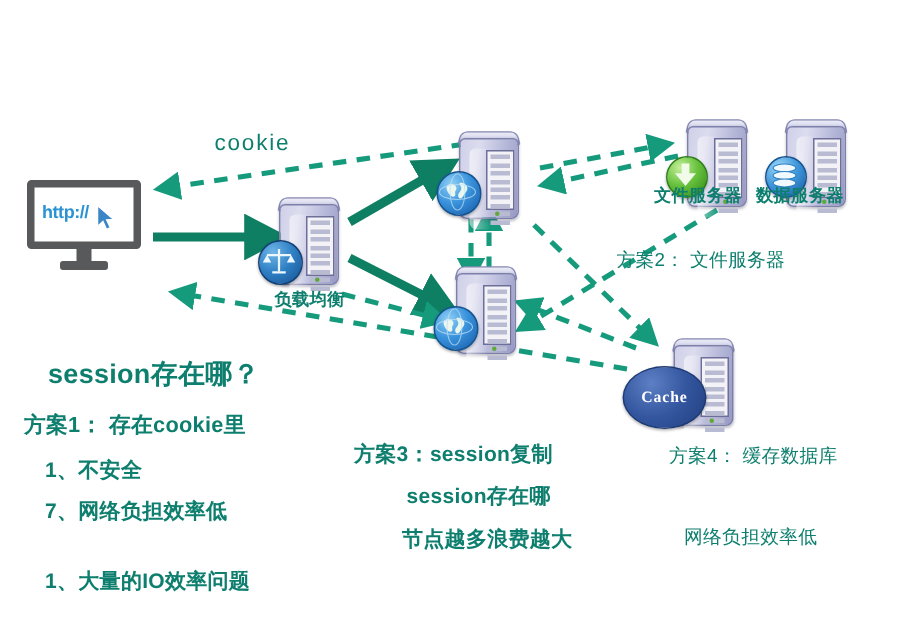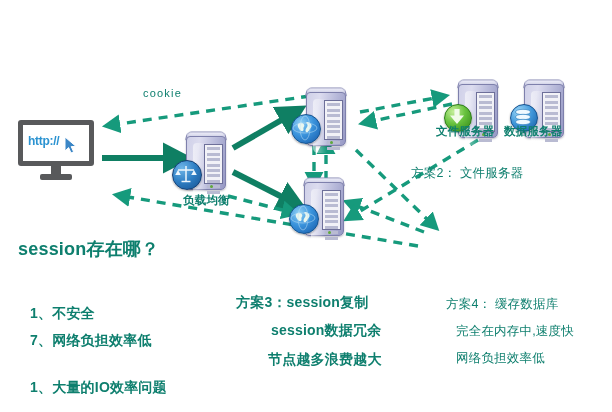--- a/index.html
+++ b/index.html
@@ -10,21 +10,21 @@
   svg.layer{position:absolute;left:0;top:0;width:612px;height:412px;overflow:visible;}
 
   
   .txt{position:absolute;color:#0e7f6e;white-space:nowrap;font-weight:bold;
        letter-spacing:.2px;line-height:1;}
   .t-title{font-size:18px;font-weight:bold;}
   .t-head{font-size:14.5px;font-weight:bold;}
   .t-item{font-size:14px;font-weight:bold;}
   .t-sm{font-size:12.5px;font-weight:normal;}
   .t-lbl{font-size:11.5px;font-weight:bold;text-align:center;}
-  .t-cookie{font-size:11px;font-weight:normal;letter-spacing:1.2px;text-align:right;}
+  .t-cookie{font-size:15px;font-weight:normal;letter-spacing:1.2px;text-align:right;}
 
   
   .monitor{position:absolute;left:18px;top:120px;width:76px;height:62px;}
   .mon-screen{position:absolute;left:0;top:0;width:76px;height:46px;
       border:5px solid #58595b;border-radius:3px;background:#fff;box-sizing:border-box;}
   .mon-neck{position:absolute;left:33px;top:46px;width:10px;height:9px;background:#58595b;}
   .mon-base{position:absolute;left:22px;top:54px;width:32px;height:6px;background:#58595b;border-radius:2px;}
   .mon-url{position:absolute;left:10px;top:14px;font-size:12px;font-weight:bold;
       color:#2b93d1;font-family:"Liberation Sans",sans-serif;letter-spacing:-.3px;}
   .cursor{position:absolute;left:46px;top:16px;}
@@ -257,30 +257,51 @@
         <g fill="#f0f9ff" stroke="#2d7fc0" stroke-width=".7">
           <ellipse cx="12" cy="7" rx="7.6" ry="2.7"></ellipse>
           <ellipse cx="12" cy="12" rx="7.6" ry="2.7"></ellipse>
           <ellipse cx="12" cy="17" rx="7.6" ry="2.7"></ellipse>
         </g>
       </svg>
     </div>
   </div>
   <div class="txt t-lbl" style="left:504px;top:126px;">数据服务器</div>
 
+  <div class="srv" style="left:443px;top:224px;">
+    <div class="top"></div>
+    <div class="body">
+        <div class="shade"></div>
+      </div>
+    <div class="panel">
+      <i></i>
+        <i></i>
+        <i></i>
+        <i></i>
+        <i></i>
+        <i></i>
+        <i></i>
+        <i></i>
+        <i></i>
+    </div>
+    <div class="led"></div>
+    <div class="badge b-cache" style="left:-28px;top:20px;">
+      <span>Cache</span>
+    </div>
+  </div>
 
   <div class="txt t-cookie" style="left:143px;top:88px;">cookie</div>
   <div class="txt t-sm" style="left:411px;top:167px;">方案2： 文件服务器</div>
 
-  <div class="txt t-title" style="left:18px;top:240px;">session存在哪？</div>
+  <div class="txt t-title" style="left:32px;top:240px;">session存在哪？</div>
+  <div class="txt t-head" style="left:16px;top:277px;">方案1： 存在cookie里</div>
   <div class="txt t-item" style="left:30px;top:306px;text-align:right;">1、不安全</div>
   <div class="txt t-item" style="left:30px;top:333px;">7、网络负担效率低</div>
   <div class="txt t-item" style="left:30px;top:380px;">1、大量的IO效率问题</div>
 
   <div class="txt t-item" style="left:236px;top:295px;">方案3：session复制</div>
-  <div class="txt t-item" style="left:271px;top:323px;">session数据冗余</div>
+  <div class="txt t-item" style="left:271px;top:323px;">session存在哪</div>
   <div class="txt t-item" style="left:268px;top:352px;">节点越多浪费越大</div>
 
   <div class="txt t-sm" style="left:446px;top:298px;">方案4： 缓存数据库</div>
-  <div class="txt t-sm" style="left:456px;top:325px;">完全在内存中,速度快</div>
   <div class="txt t-sm" style="left:456px;top:352px;">网络负担效率低</div>
 
 </div>
 
 </body></html>

